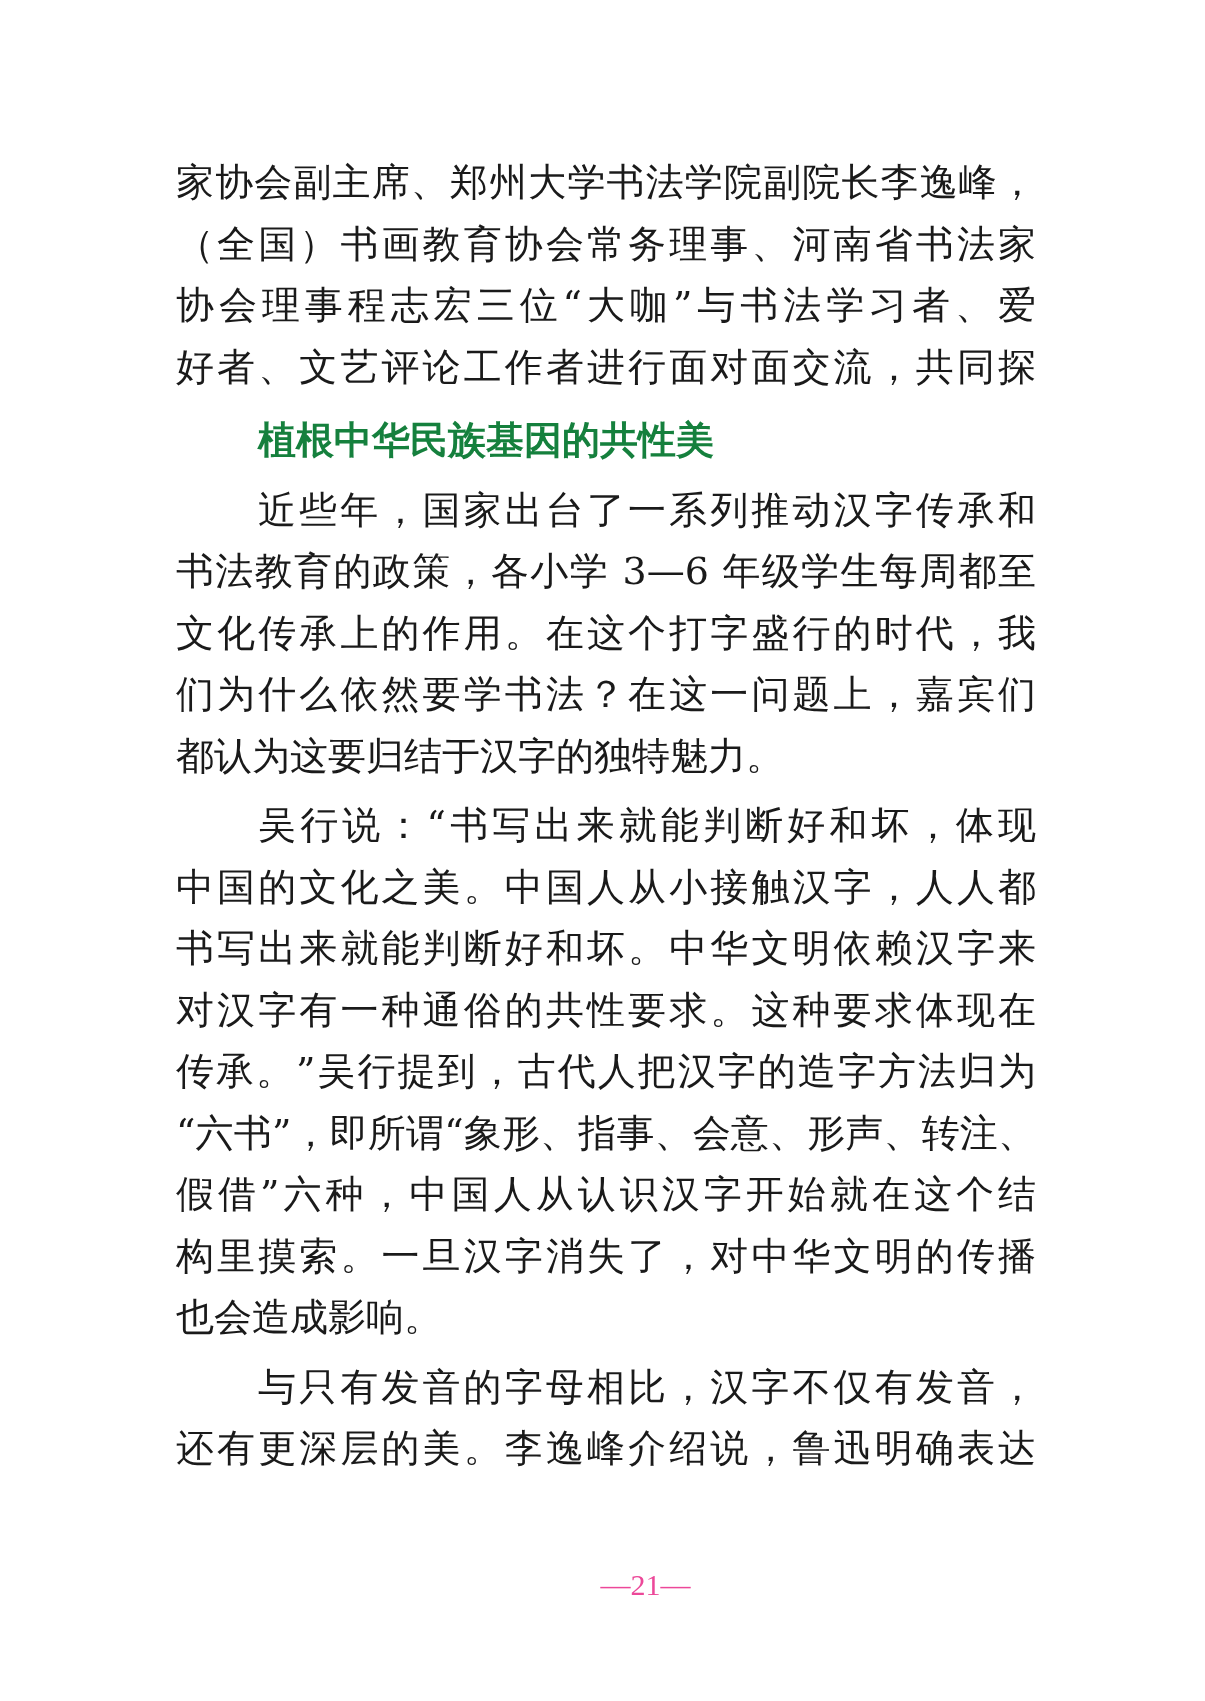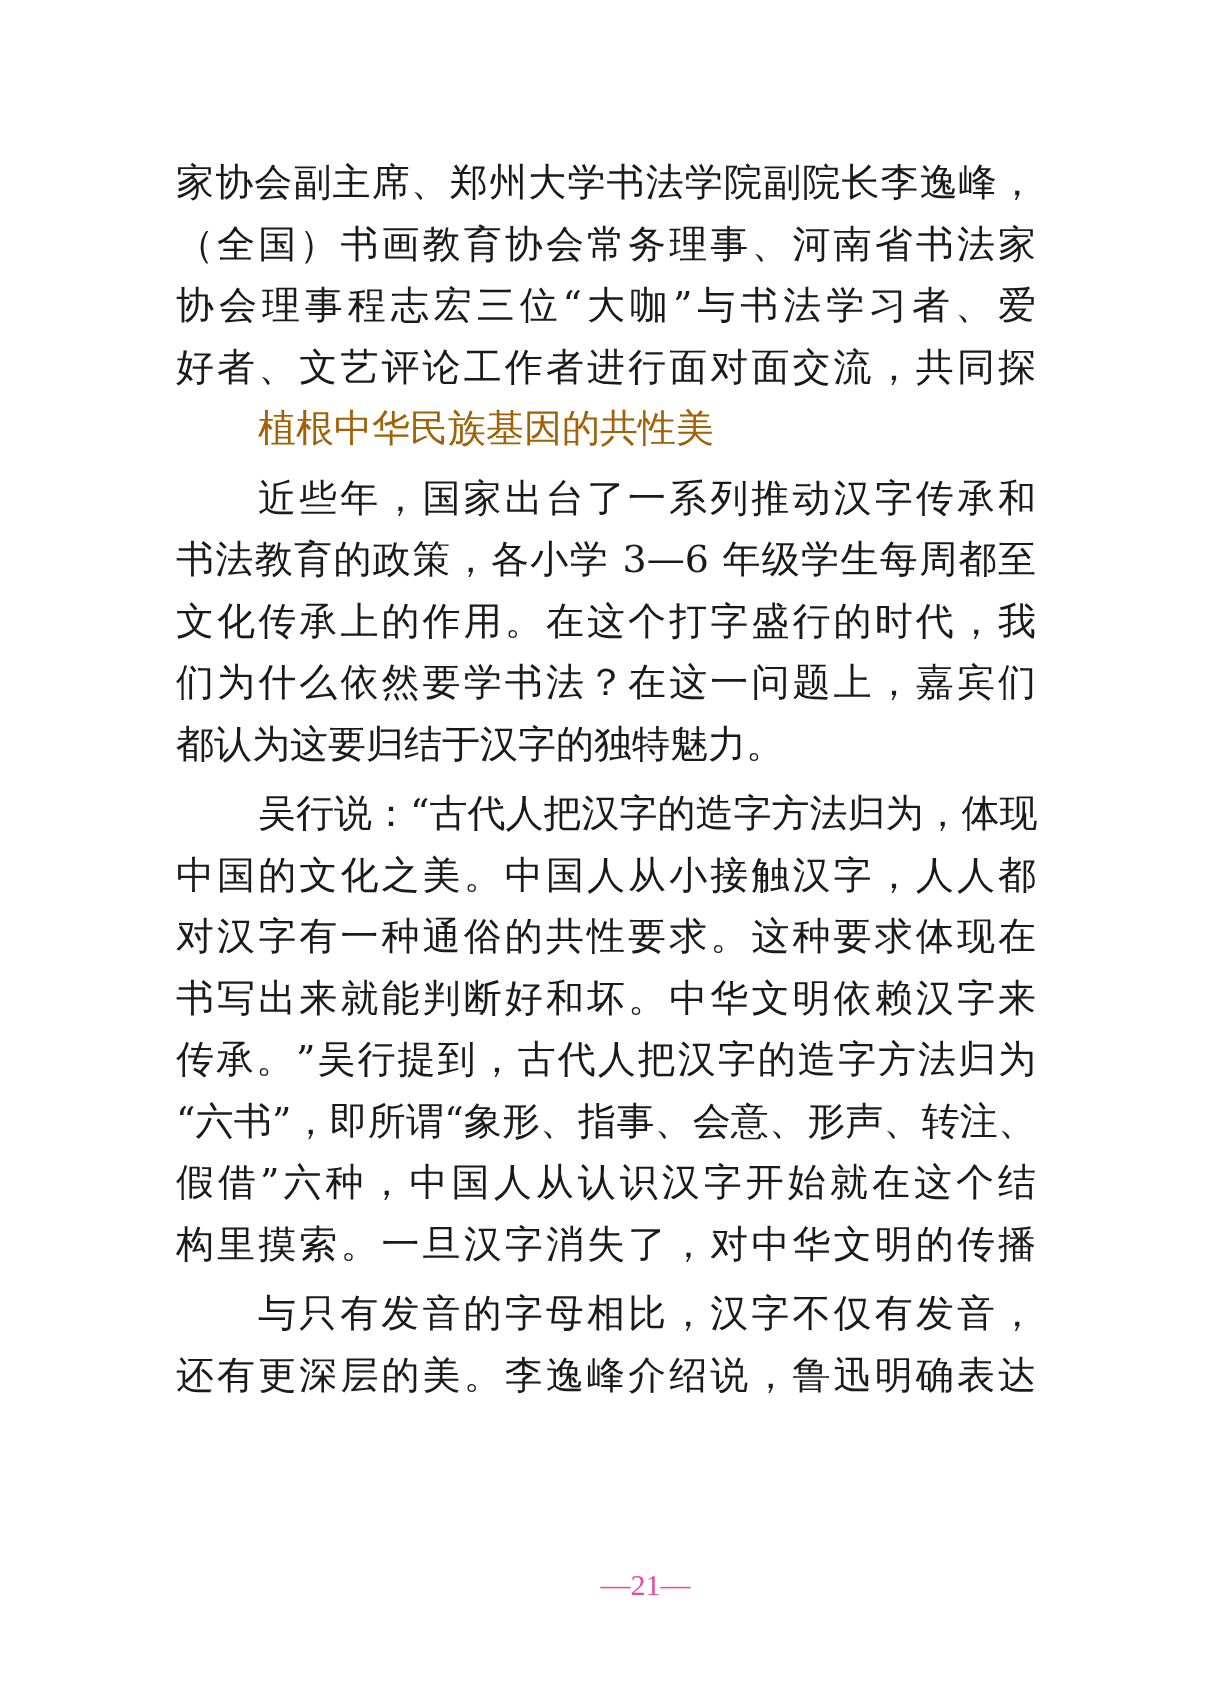--- a/index.html
+++ b/index.html
@@ -21,25 +21,26 @@
     text-align: justify;
     text-align-last: justify;
     letter-spacing: 0;
   }
   .line.last { text-align-last: left; }
   .line.indent { padding-left: 82px; margin-top: 8px; }
   .heading {
     height: 61.5px;
     line-height: 61.5px;
     font-size: 38px;
-    font-weight: normal;
+    font-weight: bold;
     font-family: "DejaVu Sans", "Liberation Sans", sans-serif;
     padding-left: 82px;
     white-space: nowrap;
-    color: #a16207;
+    color: #15803d;
+    margin-top: 12px;
   }
   .page-number {
     position: absolute;
     left: 0;
     width: 1205px;
     top: 1568px;
     text-align: center;
     font-family: "Liberation Serif", "DejaVu Serif", serif;
     font-size: 30px;
     color: #ec4899;
@@ -58,28 +59,29 @@
     <div class="line">好者、文艺评论工作者进行面对面交流，共同探</div>
 
     <div class="heading">植根中华民族基因的共性美</div>
 
     <div class="line indent">近些年，国家出台了一系列推动汉字传承和</div>
     <div class="line">书法教育的政策，各小学 3—6 年级学生每周都至</div>
     <div class="line">文化传承上的作用。在这个打字盛行的时代，我</div>
     <div class="line">们为什么依然要学书法？在这一问题上，嘉宾们</div>
     <div class="line last">都认为这要归结于汉字的独特魅力。</div>
 
-    <div class="line indent">吴行说：“古代人把汉字的造字方法归为，体现</div>
+    <div class="line indent">吴行说：“书写出来就能判断好和坏，体现</div>
     <div class="line">中国的文化之美。中国人从小接触汉字，人人都</div>
+    <div class="line">书写出来就能判断好和坏。中华文明依赖汉字来</div>
     <div class="line">对汉字有一种通俗的共性要求。这种要求体现在</div>
-    <div class="line">书写出来就能判断好和坏。中华文明依赖汉字来</div>
     <div class="line">传承。”吴行提到，古代人把汉字的造字方法归为</div>
     <div class="line">“六书”，即所谓“象形、指事、会意、形声、转注、</div>
     <div class="line">假借”六种，中国人从认识汉字开始就在这个结</div>
     <div class="line">构里摸索。一旦汉字消失了，对中华文明的传播</div>
+    <div class="line last">也会造成影响。</div>
 
     <div class="line indent">与只有发音的字母相比，汉字不仅有发音，</div>
     <div class="line">还有更深层的美。李逸峰介绍说，鲁迅明确表达</div>
 
   </div>
 
   <div class="page-number">—21—</div>
 </div>
 
 </body></html>

